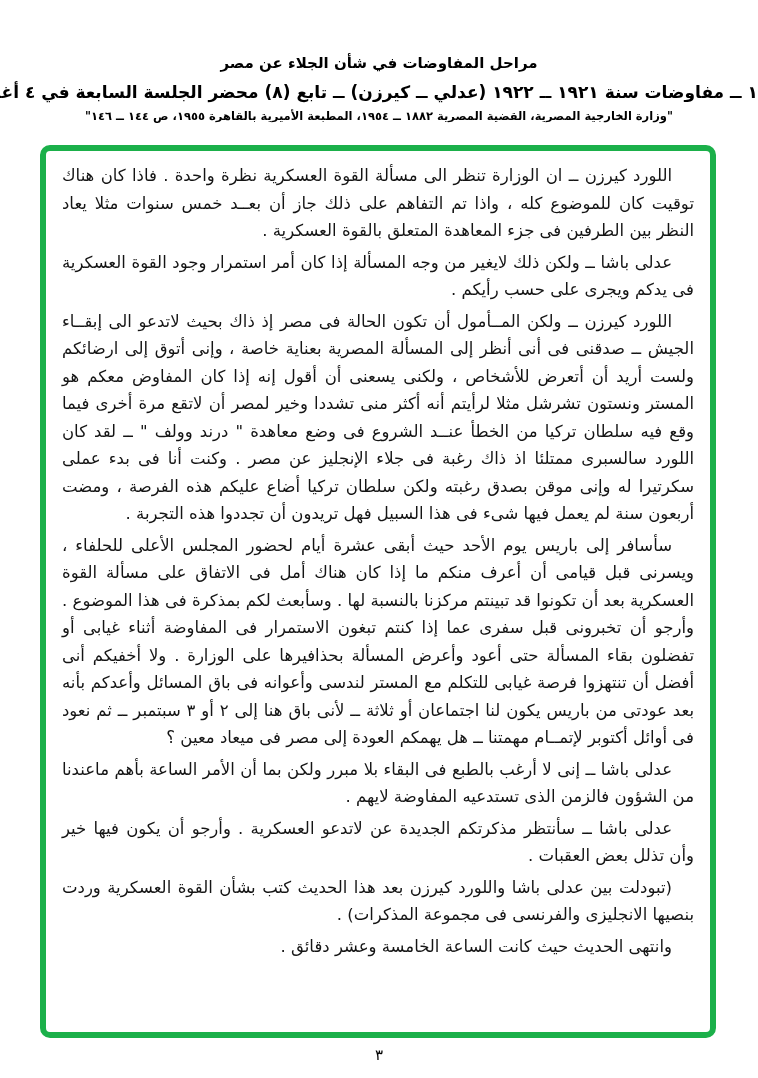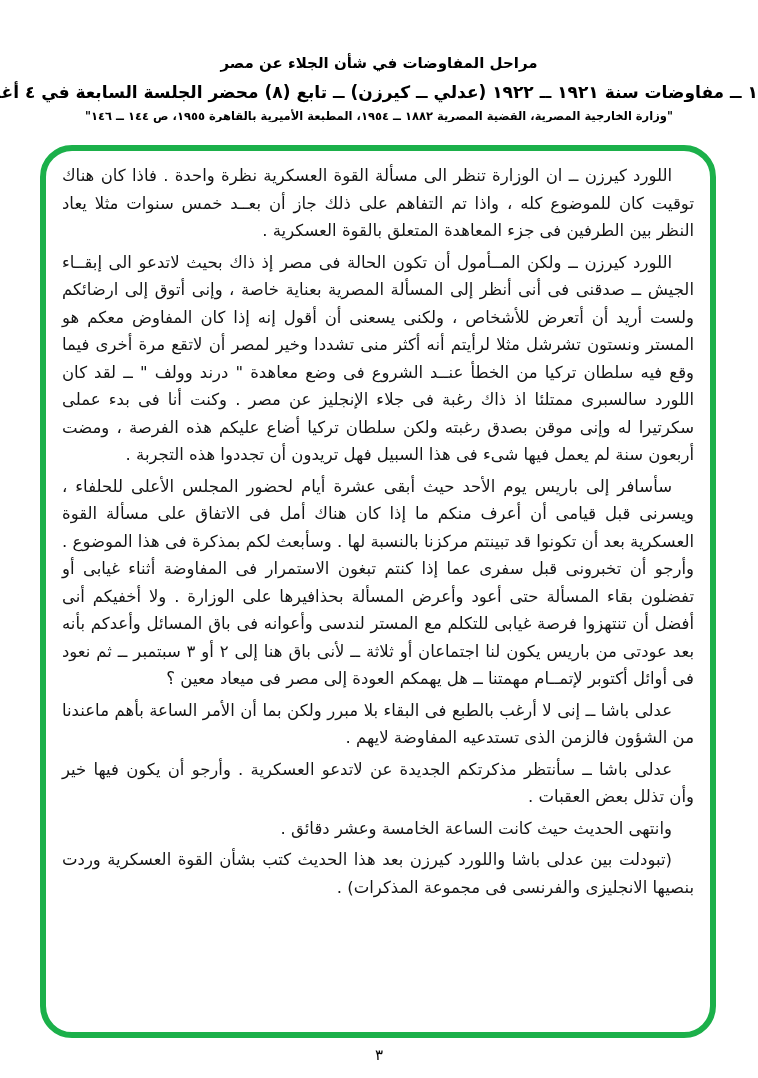--- a/index.html
+++ b/index.html
@@ -88,27 +88,28 @@
 <body>
 
 <div class="page">
 
   <div class="header">
     <div class="doc-title">مراحل المفاوضات في شأن الجلاء عن مصر</div>
     <div class="doc-subtitle">١ ــ مفاوضات سنة ١٩٢١ ــ ١٩٢٢ (عدلي ــ كيرزن) ــ تابع (٨) محضر الجلسة السابعة في ٤ أغسطس ١٩٢١</div>
     <div class="doc-source">"وزارة الخارجية المصرية، القضية المصرية ١٨٨٢ ــ ١٩٥٤، المطبعة الأميرية بالقاهرة ١٩٥٥، ص ١٤٤ ــ ١٤٦"</div>
   </div>
 
-  <div class="green-frame" style="border-color: rgb(27, 176, 74); border-radius: 32px;">
+  <div class="green-frame" style="border-color: rgb(27, 176, 74);">
     <div class="doc-text">
       <p>اللورد كيرزن ــ ان الوزارة تنظر الى مسألة القوة العسكرية نظرة واحدة . فاذا كان هناك توقيت كان للموضوع كله ، واذا تم التفاهم على ذلك جاز أن بعــد خمس سنوات مثلا يعاد النظر بين الطرفين فى جزء المعاهدة المتعلق بالقوة العسكرية .</p>
+      <p>عدلى باشا ــ ولكن ذلك لايغير من وجه المسألة إذا كان أمر استمرار وجود القوة العسكرية فى يدكم ويجرى على حسب رأيكم .</p>
       <p>اللورد كيرزن ــ ولكن المــأمول أن تكون الحالة فى مصر إذ ذاك بحيث لاتدعو الى إبقــاء الجيش ــ صدقنى فى أنى أنظر إلى المسألة المصرية بعناية خاصة ، وإنى أتوق إلى ارضائكم ولست أريد أن أتعرض للأشخاص ، ولكنى يسعنى أن أقول إنه إذا كان المفاوض معكم هو المستر ونستون تشرشل مثلا لرأيتم أنه أكثر منى تشددا وخير لمصر أن لاتقع مرة أخرى فيما وقع فيه سلطان تركيا من الخطأ عنــد الشروع فى وضع معاهدة " درند وولف " ــ لقد كان اللورد سالسبرى ممتلئا اذ ذاك رغبة فى جلاء الإنجليز عن مصر . وكنت أنا فى بدء عملى سكرتيرا له وإنى موقن بصدق رغبته ولكن سلطان تركيا أضاع عليكم هذه الفرصة ، ومضت أربعون سنة لم يعمل فيها شىء فى هذا السبيل فهل تريدون أن تجددوا هذه التجربة .</p>
       <p>سأسافر إلى باريس يوم الأحد حيث أبقى عشرة أيام لحضور المجلس الأعلى للحلفاء ، ويسرنى قبل قيامى أن أعرف منكم ما إذا كان هناك أمل فى الاتفاق على مسألة القوة العسكرية بعد أن تكونوا قد تبينتم مركزنا بالنسبة لها . وسأبعث لكم بمذكرة فى هذا الموضوع . وأرجو أن تخبرونى قبل سفرى عما إذا كنتم تبغون الاستمرار فى المفاوضة أثناء غيابى أو تفضلون بقاء المسألة حتى أعود وأعرض المسألة بحذافيرها على الوزارة . ولا أخفيكم أنى أفضل أن تنتهزوا فرصة غيابى للتكلم مع المستر لندسى وأعوانه فى باق المسائل وأعدكم بأنه بعد عودتى من باريس يكون لنا اجتماعان أو ثلاثة ــ لأنى باق هنا إلى ٢ أو ٣ سبتمبر ــ ثم نعود فى أوائل أكتوبر لإتمــام مهمتنا ــ هل يهمكم العودة إلى مصر فى ميعاد معين ؟</p>
       <p>عدلى باشا ــ إنى لا أرغب بالطبع فى البقاء بلا مبرر ولكن بما أن الأمر الساعة بأهم ماعندنا من الشؤون فالزمن الذى تستدعيه المفاوضة لايهم .</p>
       <p>عدلى باشا ــ سأنتظر مذكرتكم الجديدة عن لاتدعو العسكرية . وأرجو أن يكون فيها خير وأن تذلل بعض العقبات .</p>
+      <p>(تبودلت بين عدلى باشا واللورد كيرزن بعد هذا الحديث كتب بشأن القوة العسكرية وردت بنصيها الانجليزى والفرنسى فى مجموعة المذكرات) .</p>
       <p>وانتهى الحديث حيث كانت الساعة الخامسة وعشر دقائق .</p>
-      <p>(تبودلت بين عدلى باشا واللورد كيرزن بعد هذا الحديث كتب بشأن القوة العسكرية وردت بنصيها الانجليزى والفرنسى فى مجموعة المذكرات) .</p>
     </div>
   </div>
 
   <div class="page-number">٣</div>
 
 </div>
 
 </body></html>

